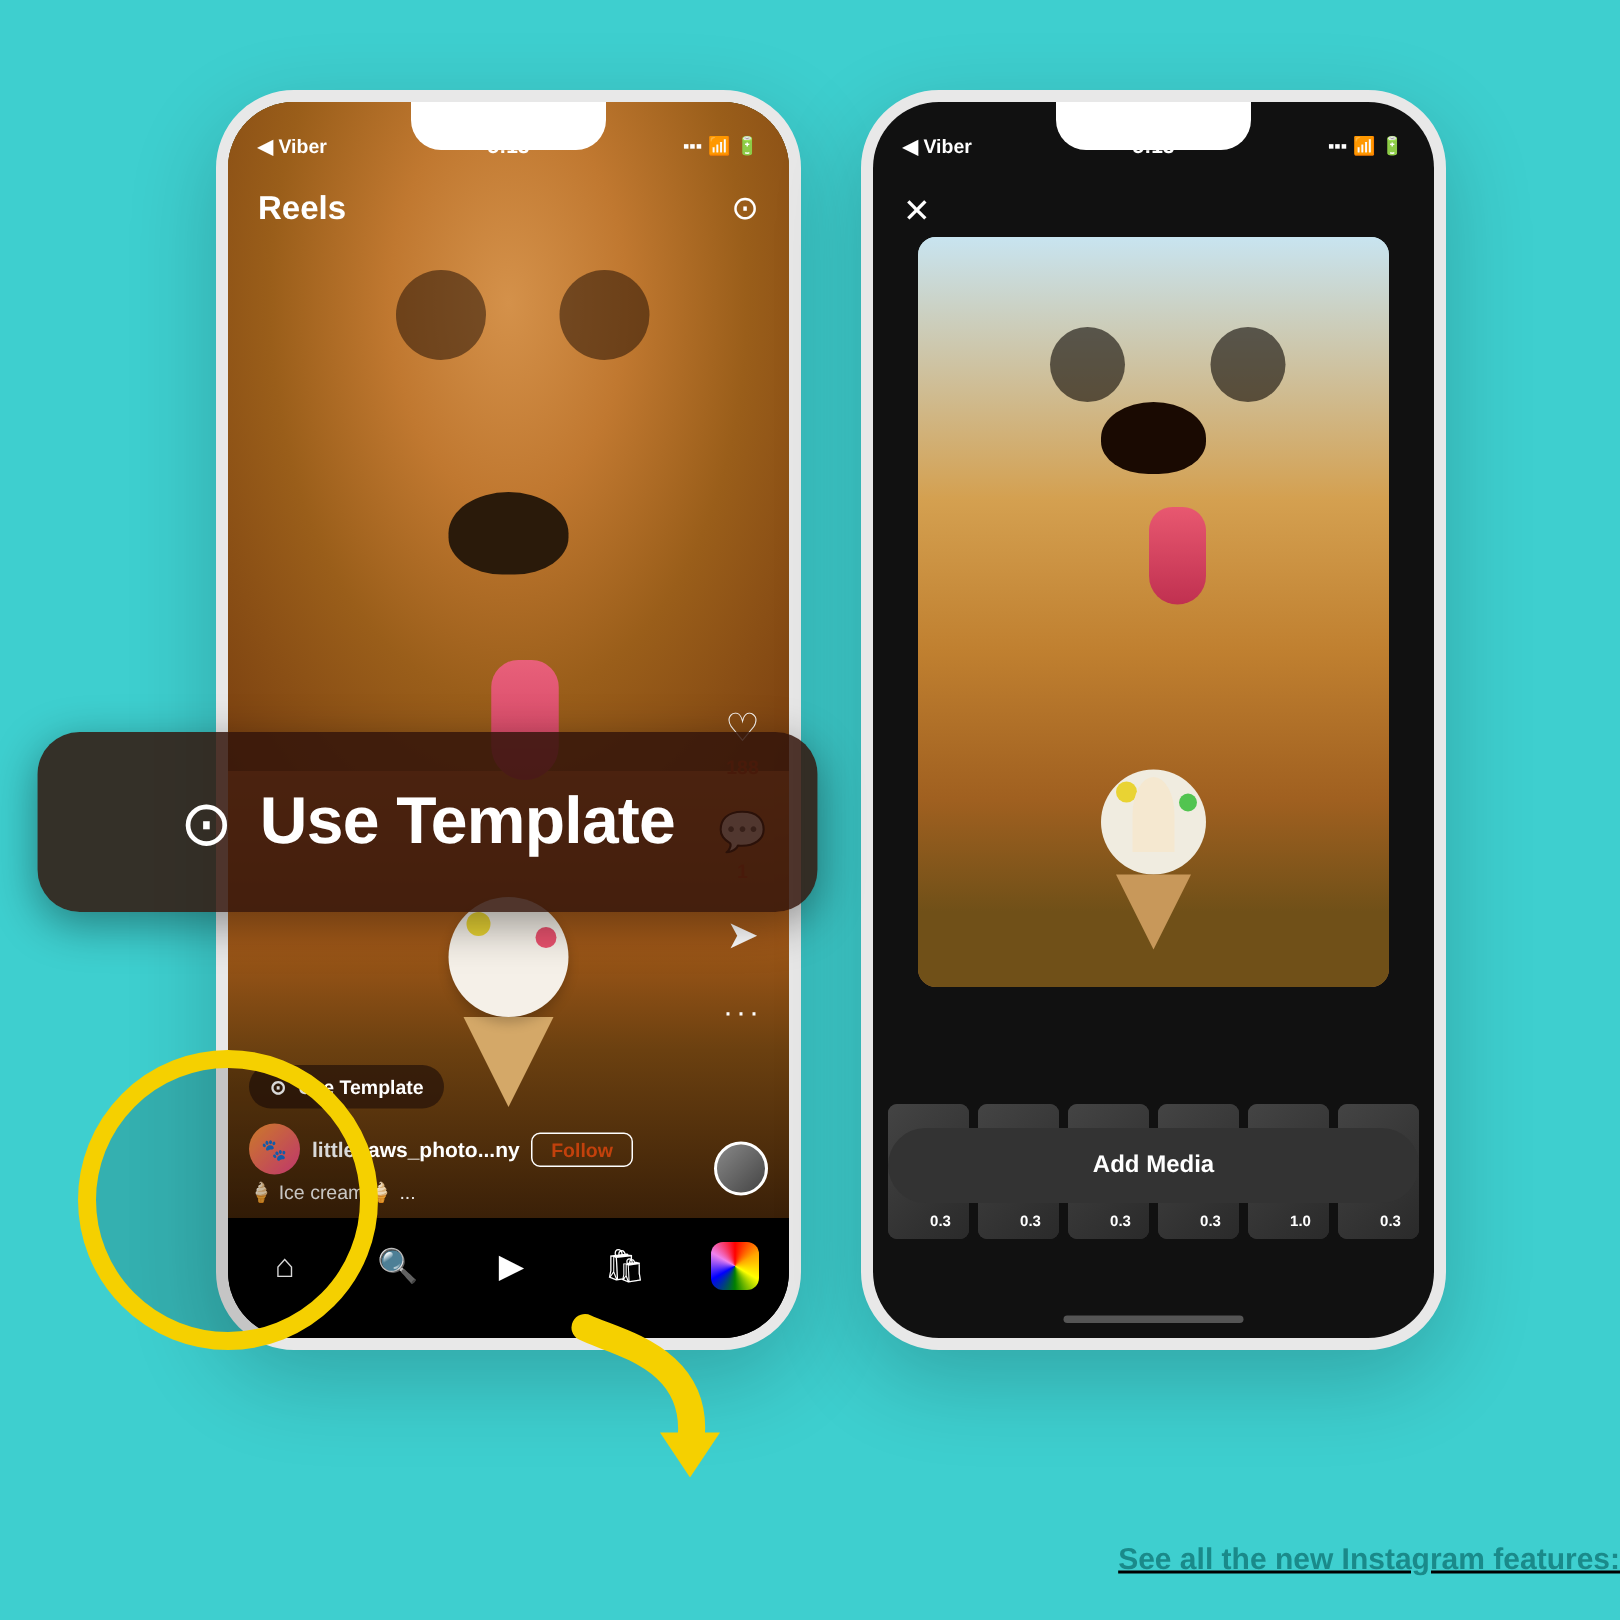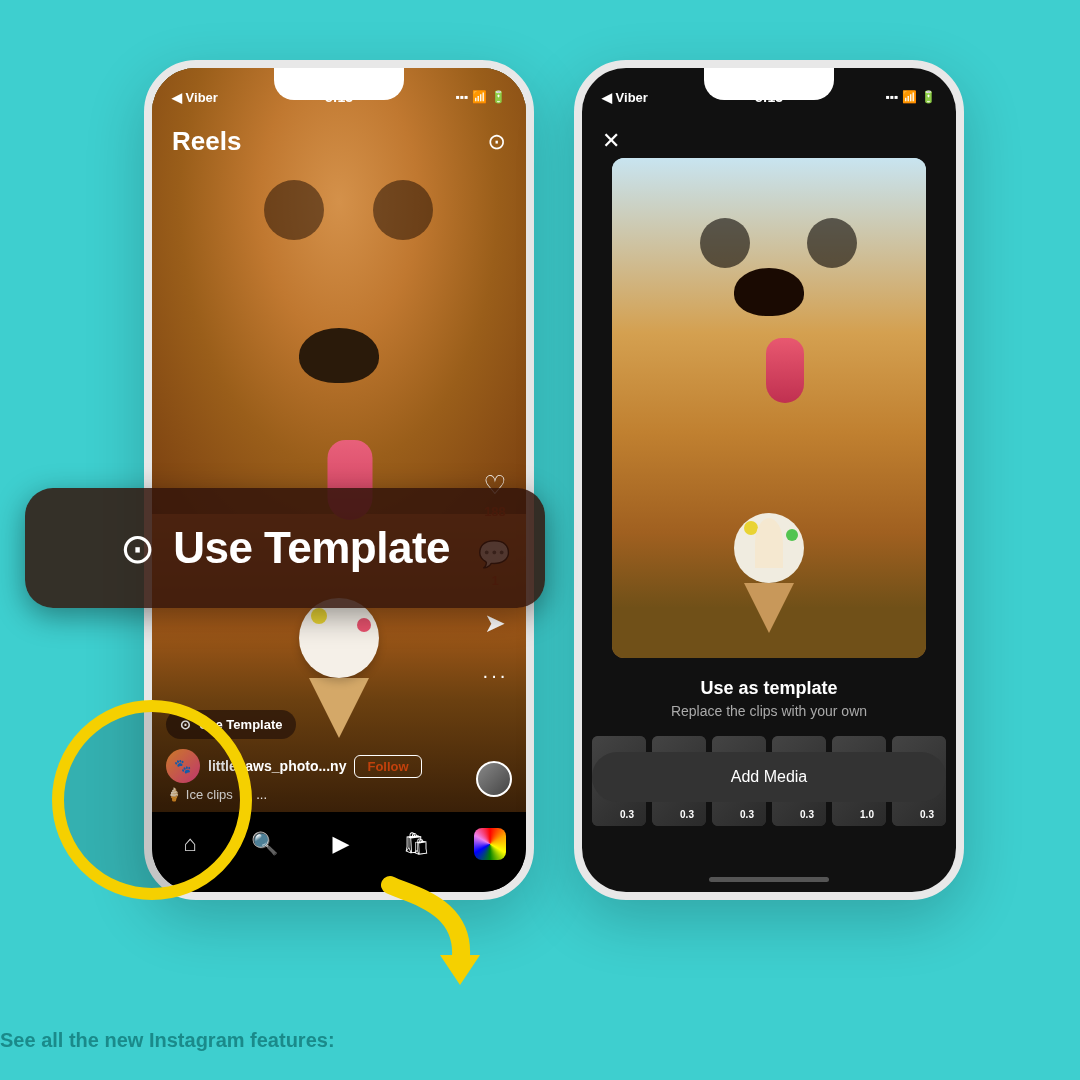--- a/index.html
+++ b/index.html
@@ -94,21 +94,21 @@
       right: 0;
       padding: 8px 20px;
       z-index: 5;
       display: flex;
       justify-content: space-between;
       align-items: center;
     }
 
     .phone1-header .reels-title {
       color: #fff;
-      font-size: 26px;
+      font-size: 22px;
       font-weight: 700;
     }
 
     .phone1-header .camera-icon {
       color: #fff;
       font-size: 22px;
     }
 
     
     .dog-image {
@@ -524,21 +524,21 @@
       display: flex;
       align-items: center;
       justify-content: center;
       z-index: 6;
       cursor: pointer;
     }
 
     .add-media-btn span {
       color: #fff;
       font-size: 16px;
-      font-weight: 400;
+      font-weight: 700;
     }
 
     
     .yellow-arrow {
       position: absolute;
       right: 570px;
       bottom: 95px;
       z-index: 30;
       width: 130px;
       height: 110px;
@@ -548,22 +548,23 @@
       width: 100%;
       height: 100%;
     }
 
     
     .bottom-text {
       position: absolute;
       bottom: 28px;
       left: 0;
       right: 0;
-      text-align: left;
+      text-align: right;
       z-index: 10;
+      text-decoration: underline;
     }
 
     .bottom-text .line1 {
       color: #1a8a8a;
       font-size: 20px;
       font-weight: 800;
     }
 
     .bottom-text .line2 {
       color: #1a8a8a;
@@ -665,21 +666,21 @@
       <div class="phone1-user-bar">
         <div class="use-template-btn">
           <span>⊙</span>
           <span>Use Template</span>
         </div>
         <div class="user-row">
           <div class="user-avatar">🐾</div>
           <span class="username">littlepaws_photo...ny</span>
           <button class="follow-btn">Follow</button>
         </div>
-        <div class="caption">🍦 Ice clips 🍦 ...</div>
+        <div class="caption">🍦 Ice cream 🍦 ...</div>
       </div>
 
       <div class="record-icon"></div>
 
       <div class="phone1-bottom-nav">
         <div class="nav-icon">⌂</div>
         <div class="nav-icon">🔍</div>
         <div class="nav-icon">▶</div>
         <div class="nav-icon">🛍</div>
         <div class="nav-icon" style="width:32px; height:32px; background: conic-gradient(red,orange,yellow,green,blue,violet,red); border-radius:8px; display:flex; align-items:center; justify-content:center;"></div>
@@ -715,24 +716,20 @@
         <div class="p2-ice-cream">
           <div class="p2-scoop">
             <div style="position:absolute; top:8px; left:10px; width:14px; height:14px; background:#e8d020; border-radius:50%; opacity:0.9;"></div>
             <div style="position:absolute; top:16px; right:6px; width:12px; height:12px; background:#40c040; border-radius:50%; opacity:0.9;"></div>
           </div>
           <div class="p2-cone"></div>
           <div style="position:absolute; bottom: 65px; left:50%; transform:translateX(-50%); width:28px; height:50px; background:#f5e8d0; border-radius: 50% 50% 0 0;"></div>
         </div>
       </div>
 
-      <div class="use-as-template-text">
-        <div class="title">Use as template</div>
-        <div class="subtitle">Replace the clips with your own</div>
-      </div>
 
       <div class="clip-thumbnails">
         <div class="clip-thumb">
           <span class="clip-duration">0.3</span>
         </div>
         <div class="clip-thumb">
           <span class="clip-duration">0.3</span>
         </div>
         <div class="clip-thumb">
           <span class="clip-duration">0.3</span>

